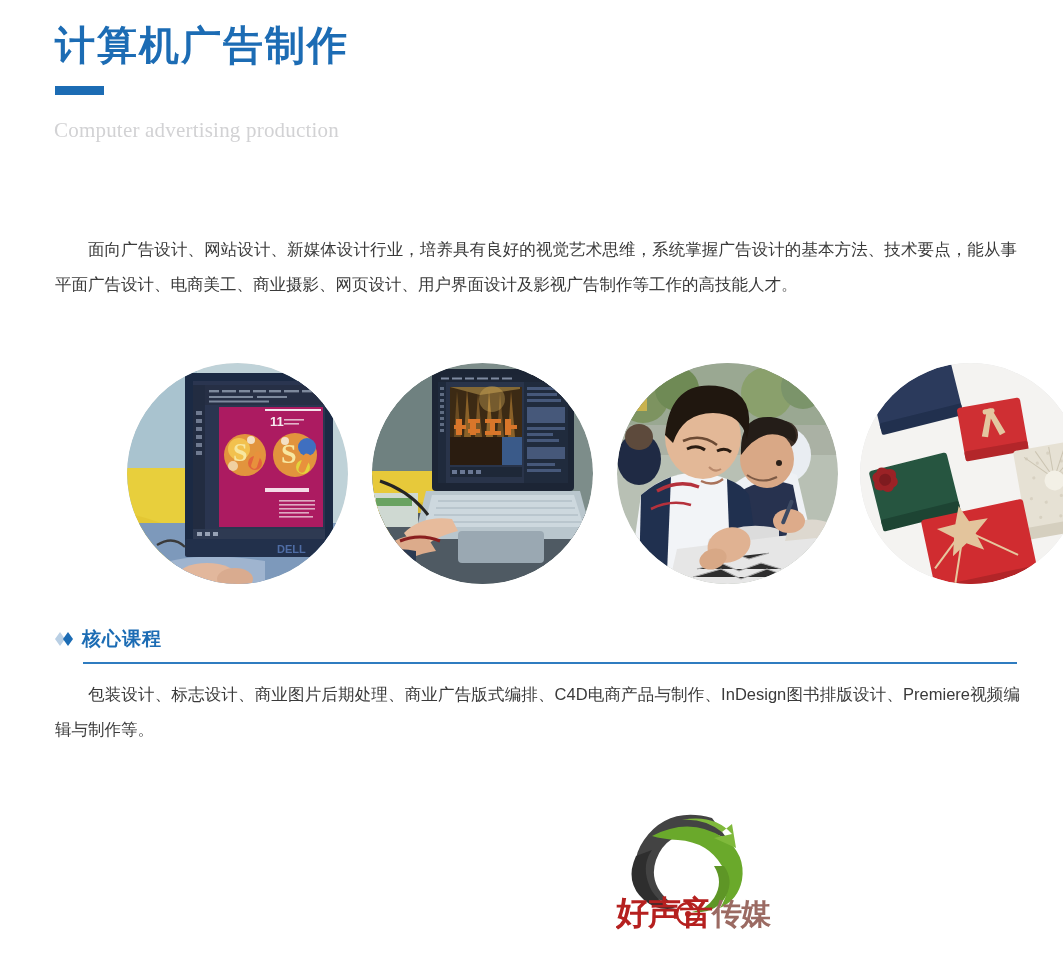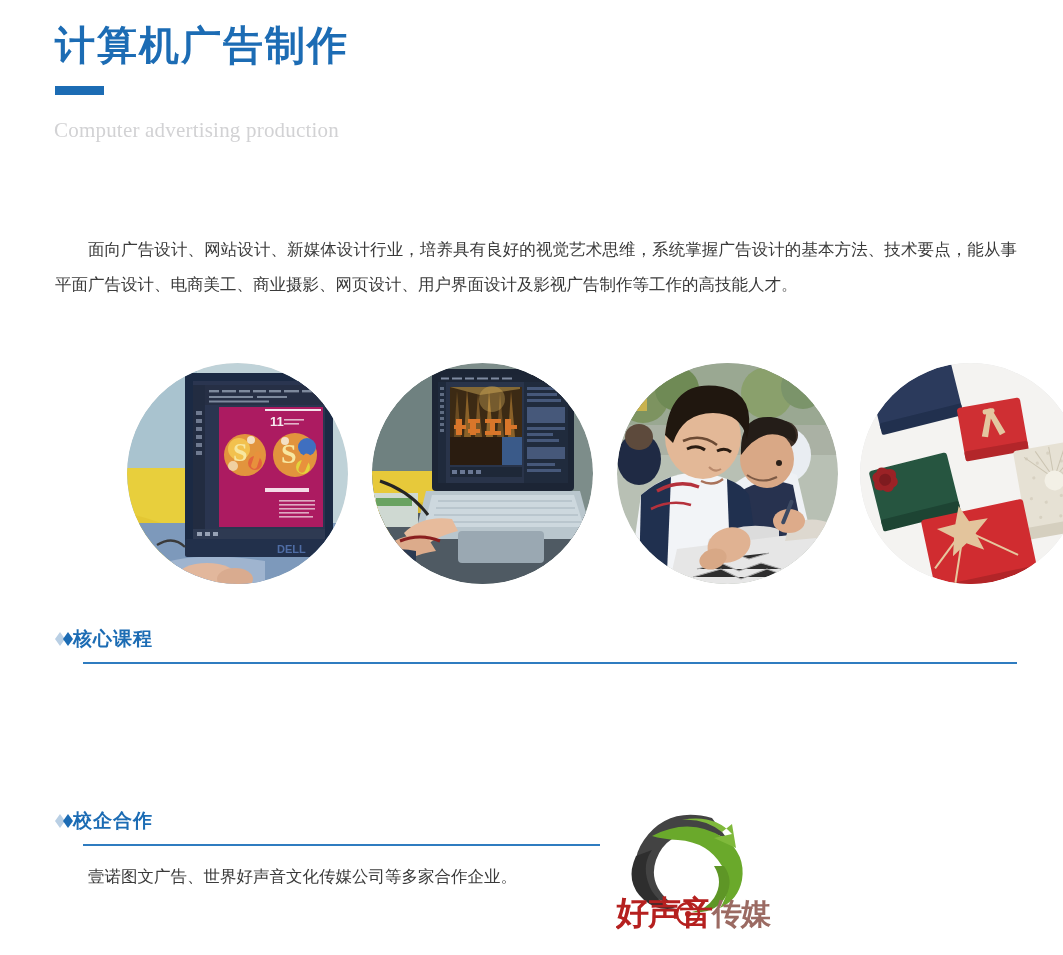--- a/index.html
+++ b/index.html
@@ -45,21 +45,21 @@
     border-radius: 50%; overflow: hidden; background: #e8e8e8;
   }
   .photo:nth-of-type(1) { left: 79px; }
   .photo:nth-of-type(2) { left: 324px; }
   .photo:nth-of-type(3) { left: 569px; }
   .photo:nth-of-type(4) { left: 812px; }
   .photo svg { display: block; width: 100%; height: 100%; }
 
   
   .section { position: absolute; left: 55px; }
-  .sec-head { display: flex; align-items: center; height: 26px; }
+  .sec-head { display: flex; align-items: center; gap: 9px; height: 26px; }
   .diamond-icon { width: 18px; height: 14px; flex: 0 0 auto; }
   .sec-title {
     font-size: 19px; font-weight: bold; color: #1c6cb4; letter-spacing: 1px;
   }
   .sec-rule { height: 2px; background: #2f7cc0; margin-top: 10px; margin-left: 28px; }
   .sec-body {
     margin-top: 13px; font-size: 16.5px; color: #3a3a3a; line-height: 2.15;
     text-align: justify; text-indent: 2em;
     font-family: "Liberation Sans", "DejaVu Sans", sans-serif;
   }
@@ -421,33 +421,23 @@
 
   <div class="section" id="section-core">
     <div class="sec-head">
       <svg class="diamond-icon" viewBox="0 0 18 14">
         <path d="M5 0 L10 7 L5 14 L0 7Z" fill="#b9cfe4"></path>
         <path d="M13 0 L18 7 L13 14 L8 7Z" fill="#1c6cb4"></path>
       </svg>
       <span class="sec-title">核心课程</span>
     </div>
     <div class="sec-rule"></div>
+    <p class="sec-body">包装设计、标志设计、商业图片后期处理、商业广告版式编排、C4D电商产品与制作、InDesign图书排版设计、Premiere视频编辑与制作等。</p>
   </div>
 
-  <div class="section" id="section-coop">
-    <div class="sec-head">
-      <svg class="diamond-icon" viewBox="0 0 18 14">
-        <path d="M5 0 L10 7 L5 14 L0 7Z" fill="#b9cfe4"></path>
-        <path d="M13 0 L18 7 L13 14 L8 7Z" fill="#1c6cb4"></path>
-      </svg>
-      <span class="sec-title">校企合作</span>
-    </div>
-    <div class="sec-rule"></div>
-    <p class="sec-body">壹诺图文广告、世界好声音文化传媒公司等多家合作企业。</p>
-  </div>
 
   <div class="logos">
 
     <div class="logo" id="logo-haoshengyin">
       <svg width="160" height="122" viewBox="0 0 160 122" xmlns="http://www.w3.org/2000/svg">
         <g>
           <path d="M96 6 q-44 -12 -68 22 q-18 26 2 50 q10 12 24 12 q-22 -18 -14 -42 q10 -28 44 -28 q16 0 28 8Z" fill="#434343"></path>
           <path d="M20 44 q-12 26 8 44 q14 12 32 8 q-22 -6 -28 -26 q-6 -18 4 -32Z" fill="#2e2e2e"></path>
           <path d="M36 24 q38 -20 72 2 q22 16 18 42 q-4 20 -22 28 q14 -22 2 -42 q-14 -24 -44 -26 q-16 -1 -26 -4Z" fill="#6aa92b"></path>
           <path d="M66 8 q32 -6 50 14 l-18 4 22 10 -4 -24 -10 8 q-18 -14 -40 -12Z" fill="#7fb93b"></path>

